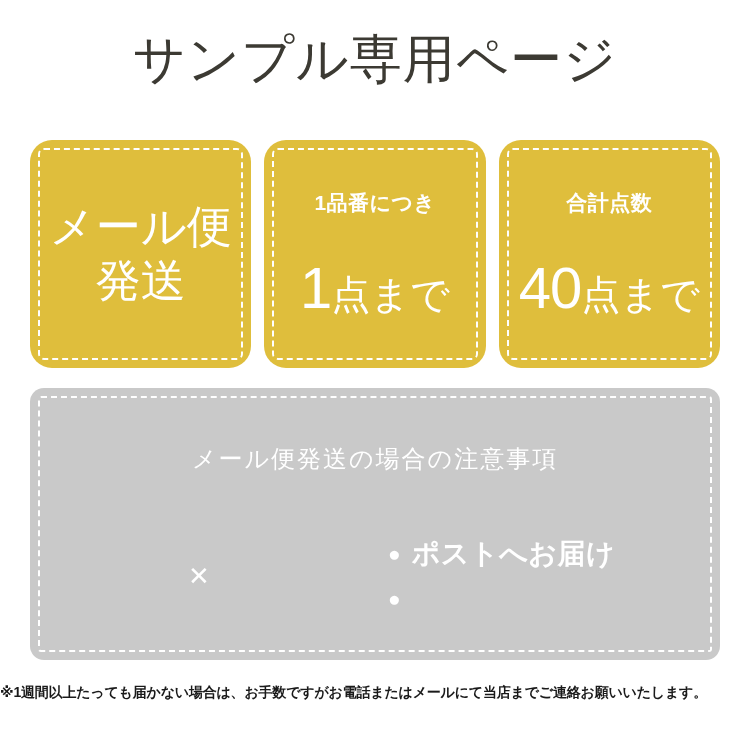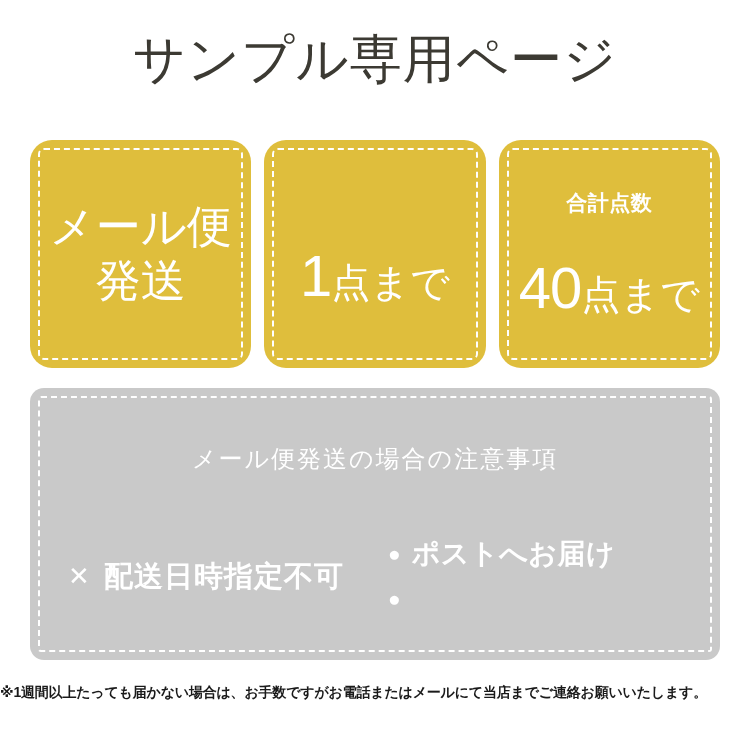--- a/index.html
+++ b/index.html
@@ -233,20 +233,21 @@
       <div class="dashed"></div>
       <div class="card-inner">
         <div class="card-bigline">メール便</div>
         <div class="card-bigline">発送</div>
       </div>
     </div>
 
     <div class="card">
       <div class="dashed"></div>
       <div class="card-inner">
+        <div class="card-label">1品番につき</div>
         <div class="card-value">
           <span class="card-num">1</span>
           <span class="card-unit">点まで</span>
         </div>
       </div>
     </div>
 
     <div class="card">
       <div class="dashed"></div>
       <div class="card-inner">
@@ -262,21 +263,20 @@
 
   <div class="notice">
     <div class="dashed"></div>
 
     <div class="notice-heading">メール便発送の場合の注意事項</div>
 
     <div class="notice-body">
 
       <div class="notice-left">
         <span class="cross-mark">✕</span>
-        <span class="notice-left-text">配送日時指定不可</span>
       </div>
 
       <div class="notice-right">
 
         <div class="bullet-row">
           <span class="bullet-dot">●</span>
           <span class="bullet-text">
             <span>ポストへお届け</span>
           </span>
         </div>

